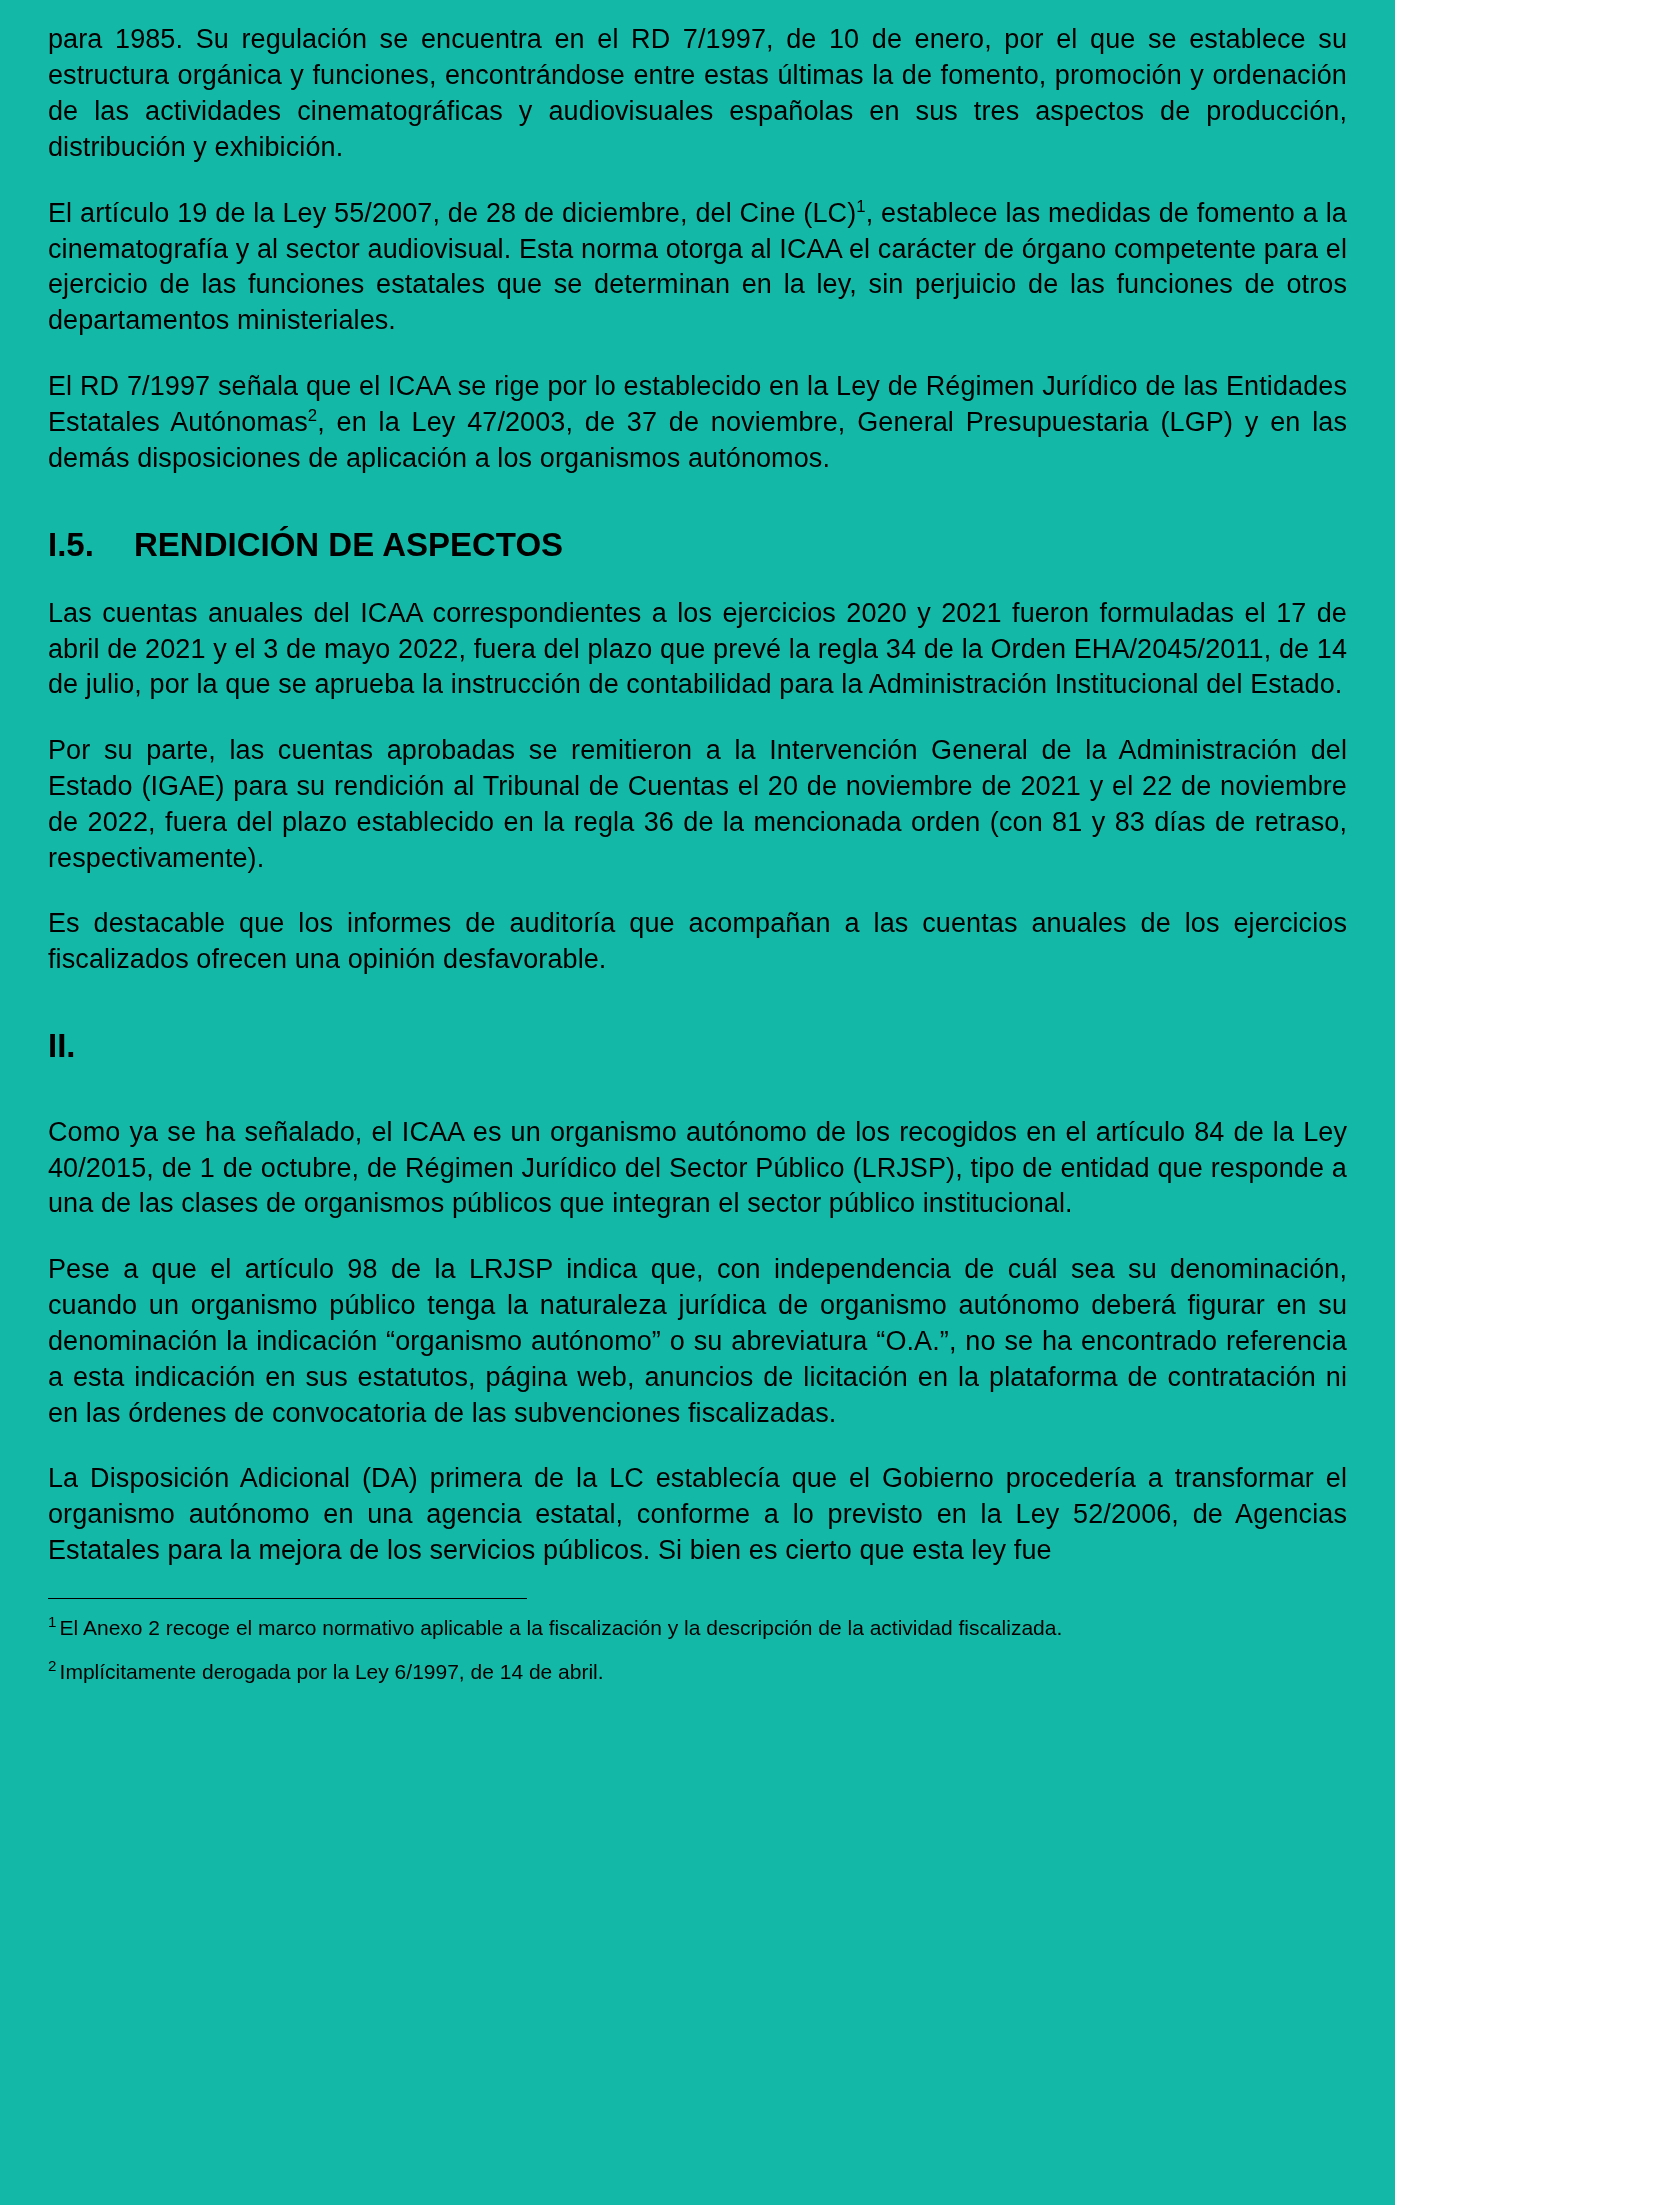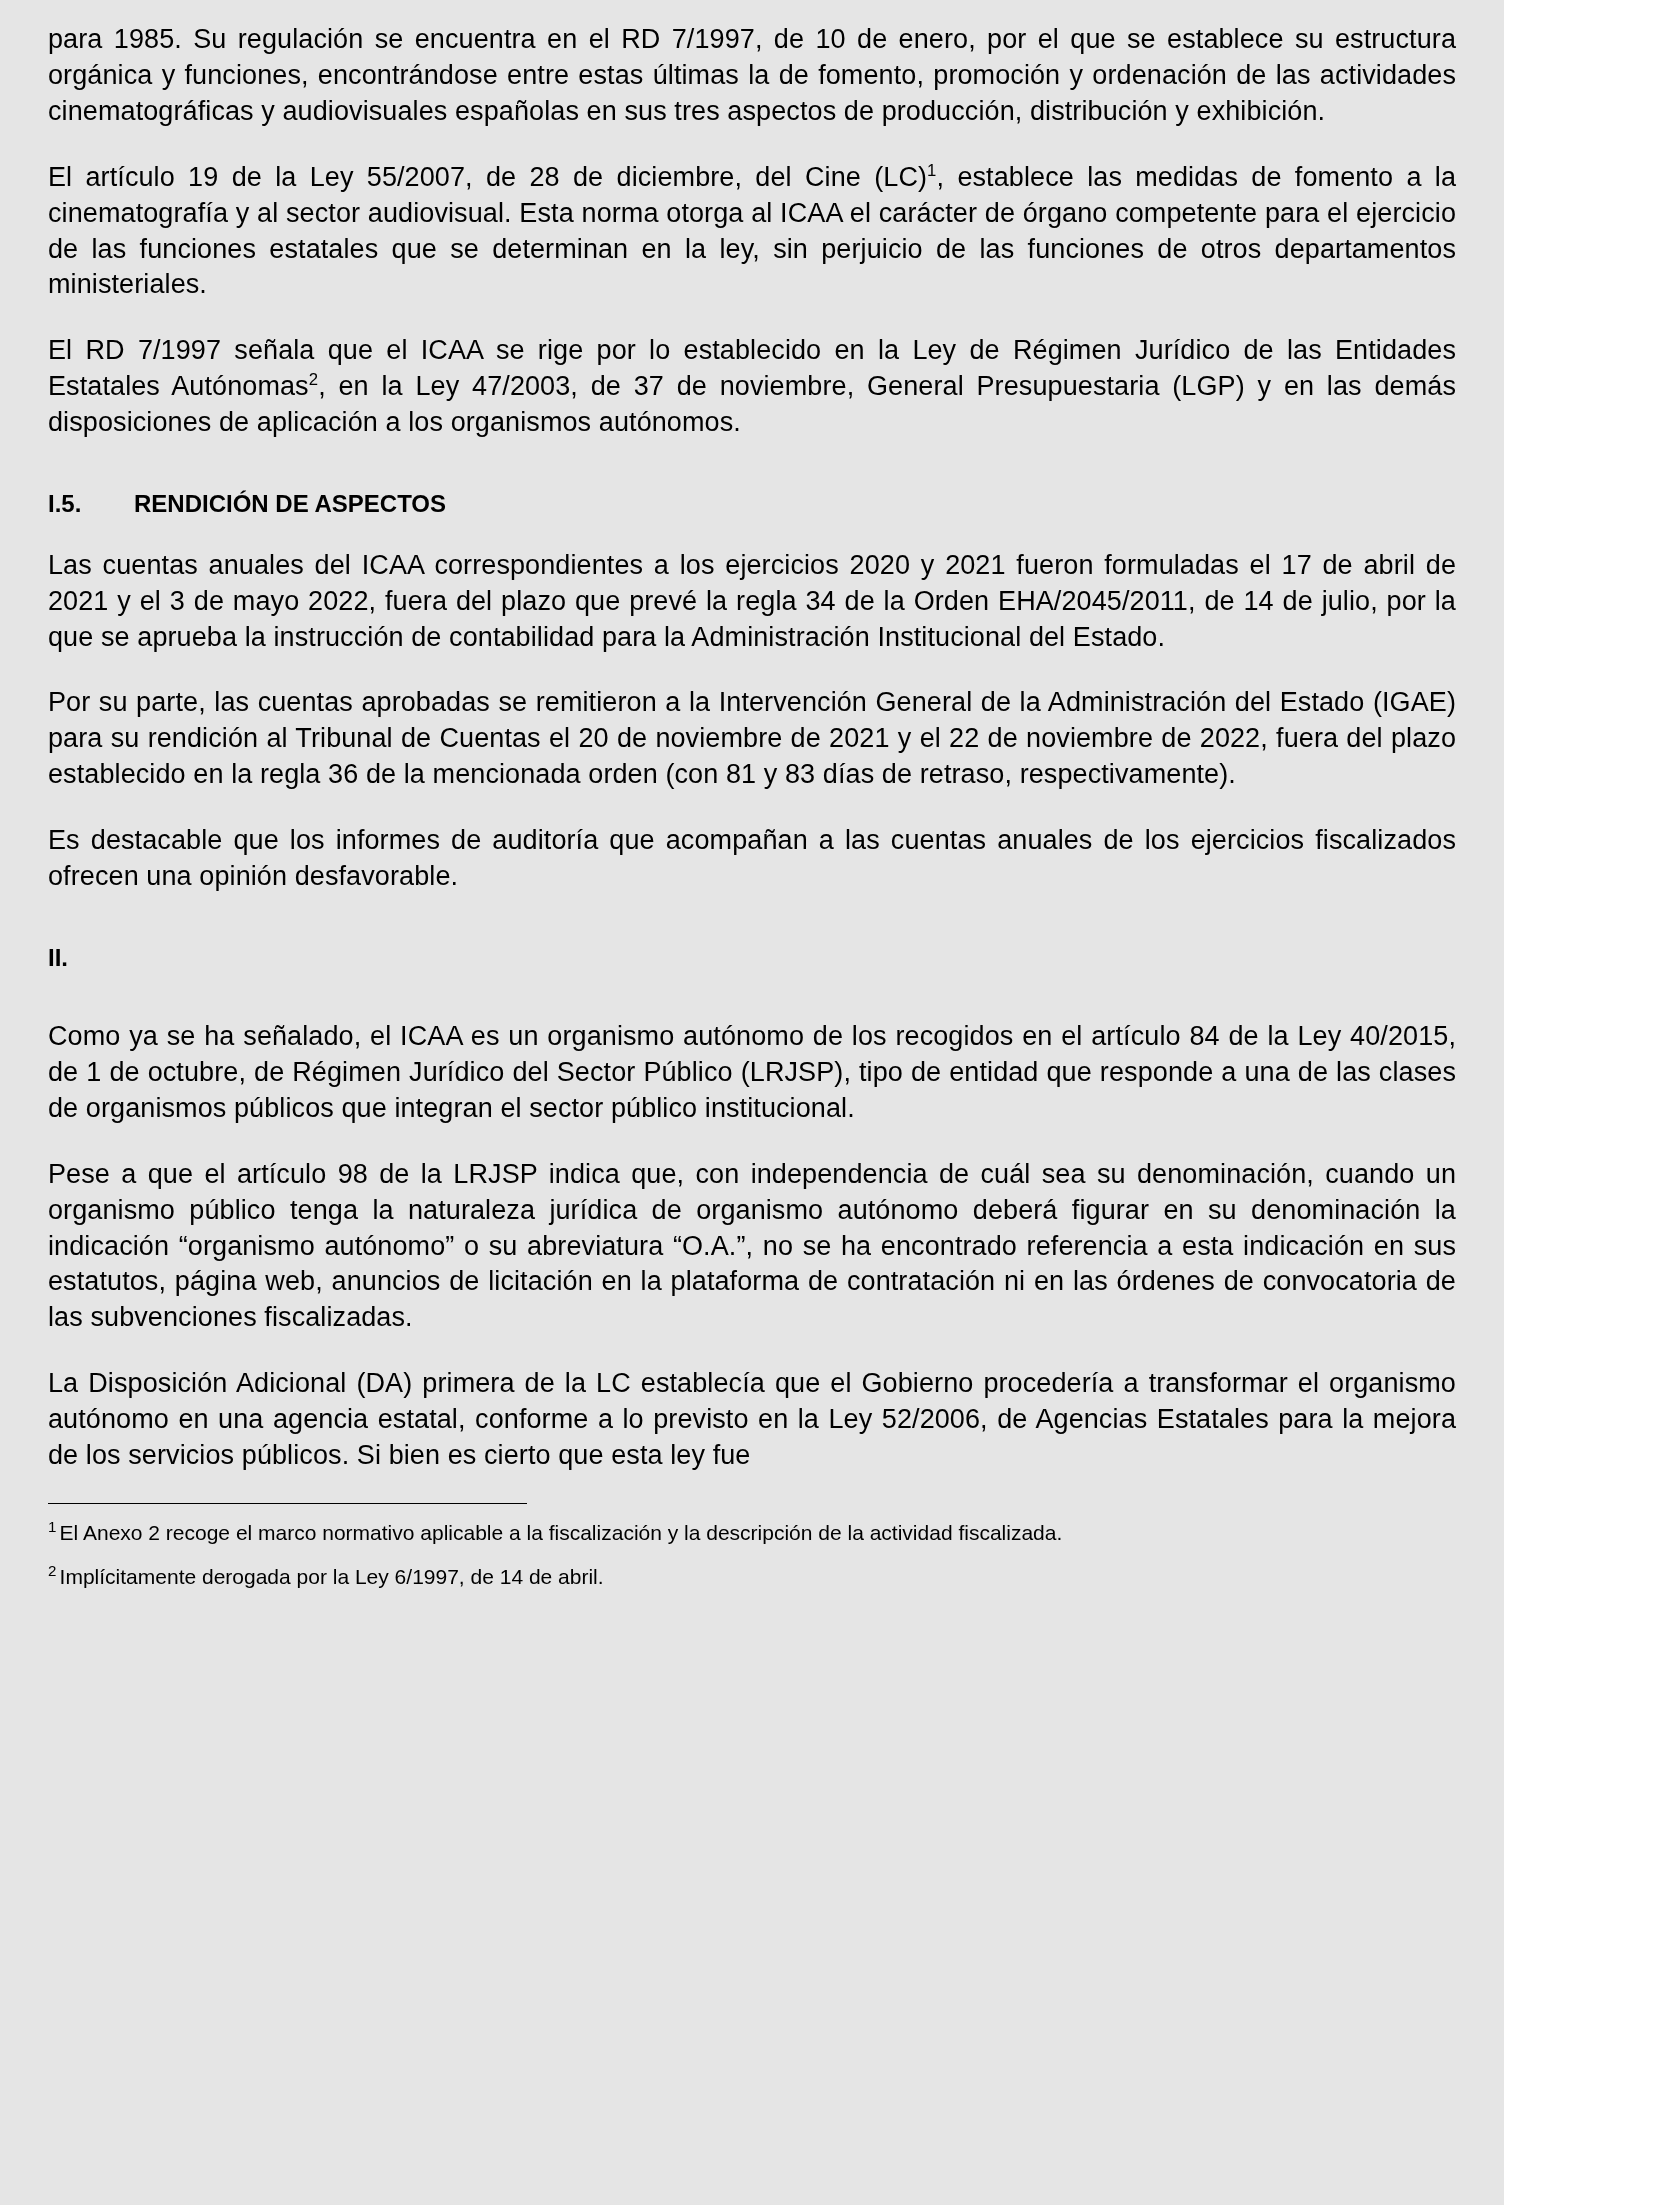--- a/index.html
+++ b/index.html
@@ -5,39 +5,39 @@
   html, body {
     margin: 0;
     padding: 0;
     background: #ffffff;
   }
   body {
     font-family: "Liberation Sans", sans-serif;
     color: #000000;
   }
   .page {
-    width: 1504px;
+    width: 1395px;
     min-height: 2205px;
     box-sizing: border-box;
     padding: 22.4px 48px 24px 48px;
-    background: #e5e5e5;
+    background: #14b8a6;
     position: relative;
   }
   .body-text {
     font-size: 27px;
     line-height: 1.33;
     text-align: justify;
     margin: 0 0 29.6px 0;
     letter-spacing: 0.1px;
   }
   .body-text:last-child {
     margin-bottom: 0;
   }
   h2.section-heading {
-    font-size: 24px;
+    font-size: 33px;
     font-weight: bold;
     margin: 0 0 29px 0;
     padding: 0;
     line-height: 1.3;
     display: flex;
     align-items: flex-end;
   }
   h2.section-heading .num {
     display: inline-block;
     min-width: 86px;

